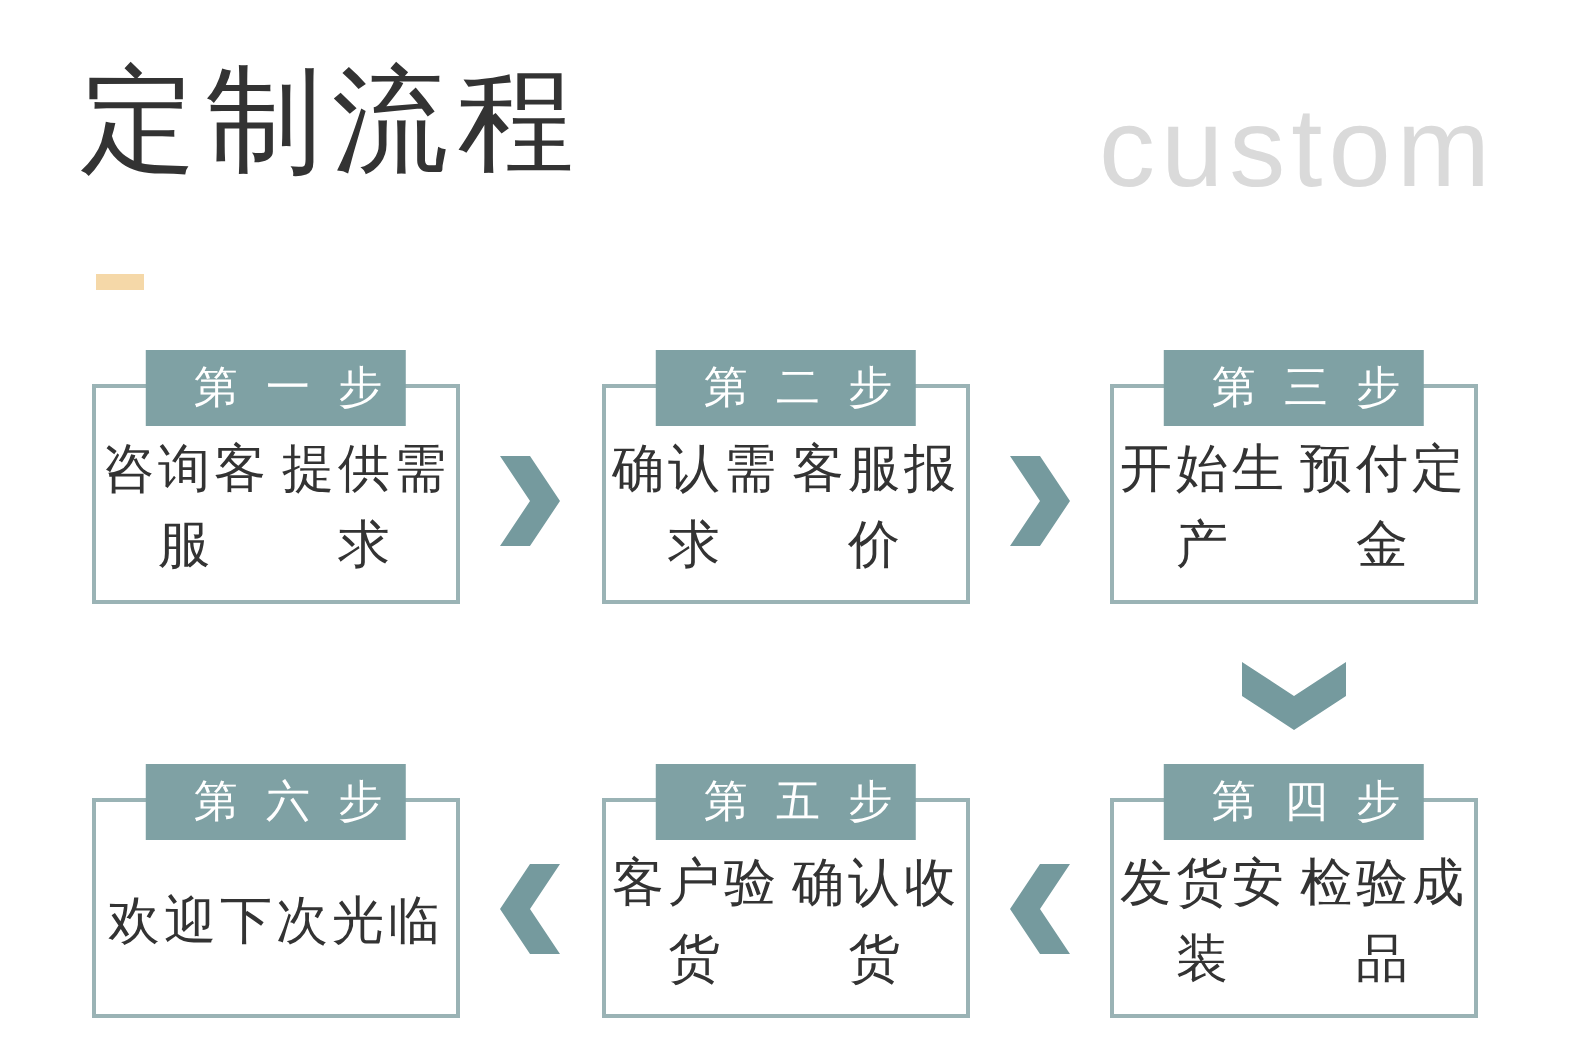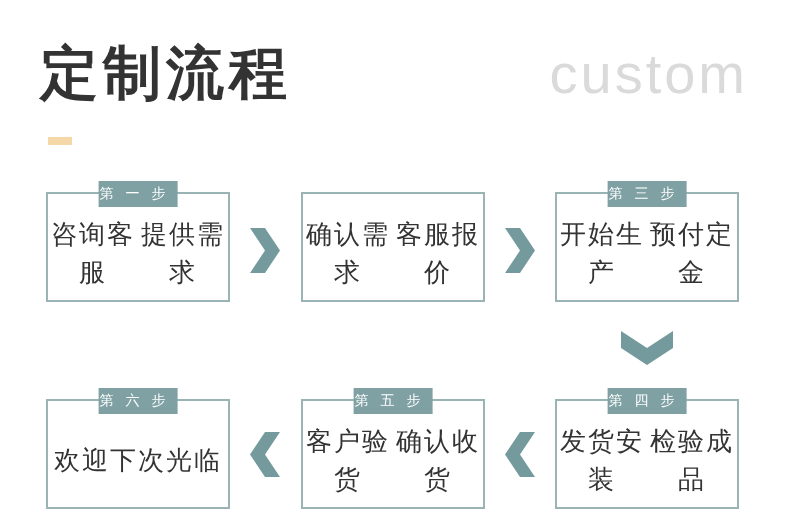--- a/index.html
+++ b/index.html
@@ -12,22 +12,22 @@
   }
   * { margin:0; padding:0; box-sizing:border-box; }
   body { background:#ffffff; font-family:"Liberation Sans","DejaVu Sans",sans-serif; }
   .canvas {
     position:relative;
     width:790px; height:528px;
     background:#ffffff;
     overflow:hidden;
   }
   .page-title {
-    position:absolute; left:40px; top:40px;
-    font-size:58px; font-weight:700;
+    position:absolute; left:40px; top:28px;
+    font-size:58px; font-weight:400;
     color:var(--text-dark);
     letter-spacing:5px;
     line-height:1.15;
   }
   .watermark {
     position:absolute; right:42px; top:46px;
     font-size:56px; font-weight:400;
     color:var(--watermark-gray);
     letter-spacing:3px;
     line-height:1;
@@ -47,23 +47,23 @@
   .pos-2 { left:301px; top:192px; }
   .pos-3 { left:555px; top:192px; }
   .pos-4 { left:555px; top:399px; }
   .pos-5 { left:301px; top:399px; }
   .pos-6 { left:46px;  top:399px; }
   .step-badge {
     position:absolute; top:0; left:50%;
     transform:translate(-50%,-50%);
     background:var(--badge-teal);
     color:#ffffff;
-    font-size:14px;
+    font-size:22px;
     letter-spacing:4px;
-    padding:4px 8px 4px 1px;
+    padding:4px 8px 4px 24px;
     white-space:nowrap;
   }
   .step-text {
     display:flex; 
     justify-content:center; align-items:center;
     height:100%;
     padding-top:12px;
     font-size:26px;
     color:var(--text-dark);
     letter-spacing:2px;
@@ -105,20 +105,21 @@
     <div class="step-badge">第 一 步</div>
     <div class="step-text">
       <span>咨询客服</span>
       <span>提供需求</span>
     </div>
   </div>
 
   <div class="chev chev-right arrow-1"></div>
 
   <div class="step-box pos-2">
+    <div class="step-badge">第 二 步</div>
     <div class="step-text">
       <span>确认需求</span>
       <span>客服报价</span>
     </div>
   </div>
 
   <div class="chev chev-right arrow-2"></div>
 
   <div class="step-box pos-3">
     <div class="step-badge">第 三 步</div>

